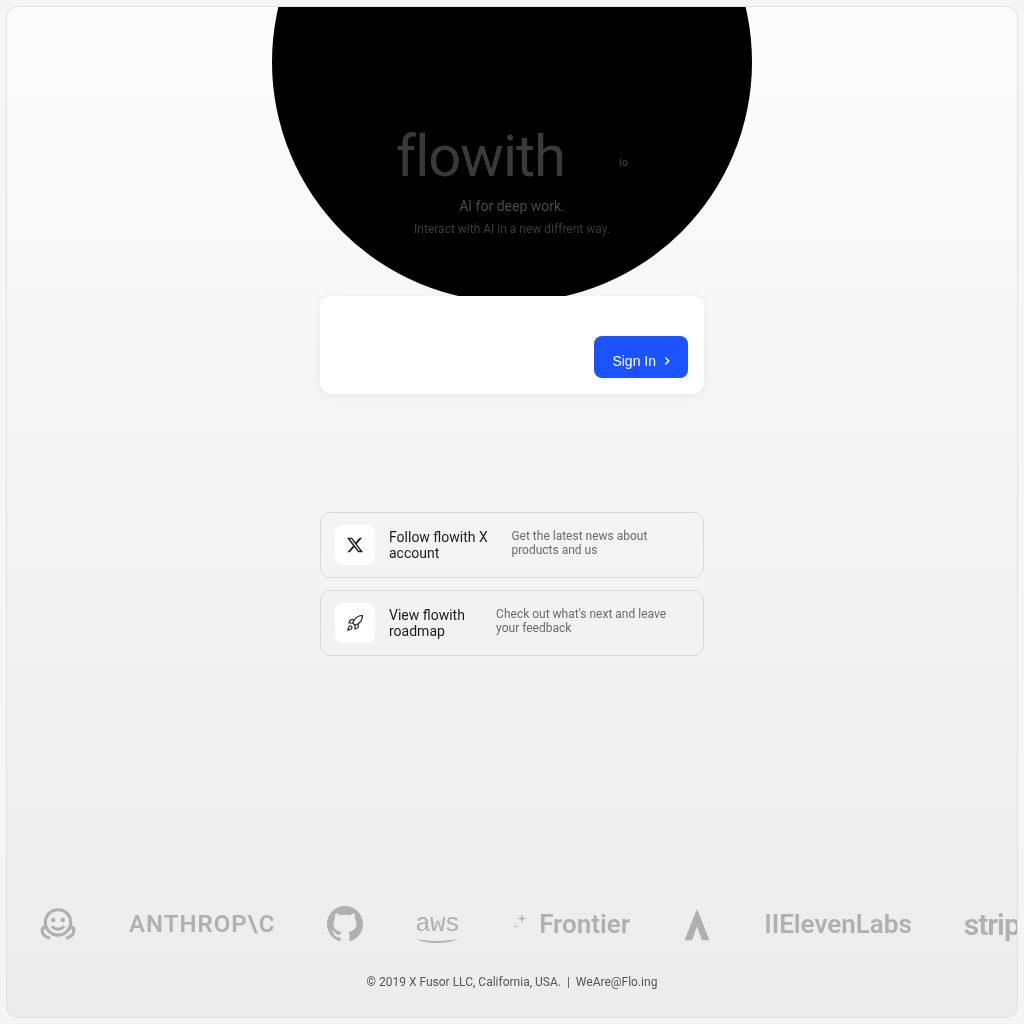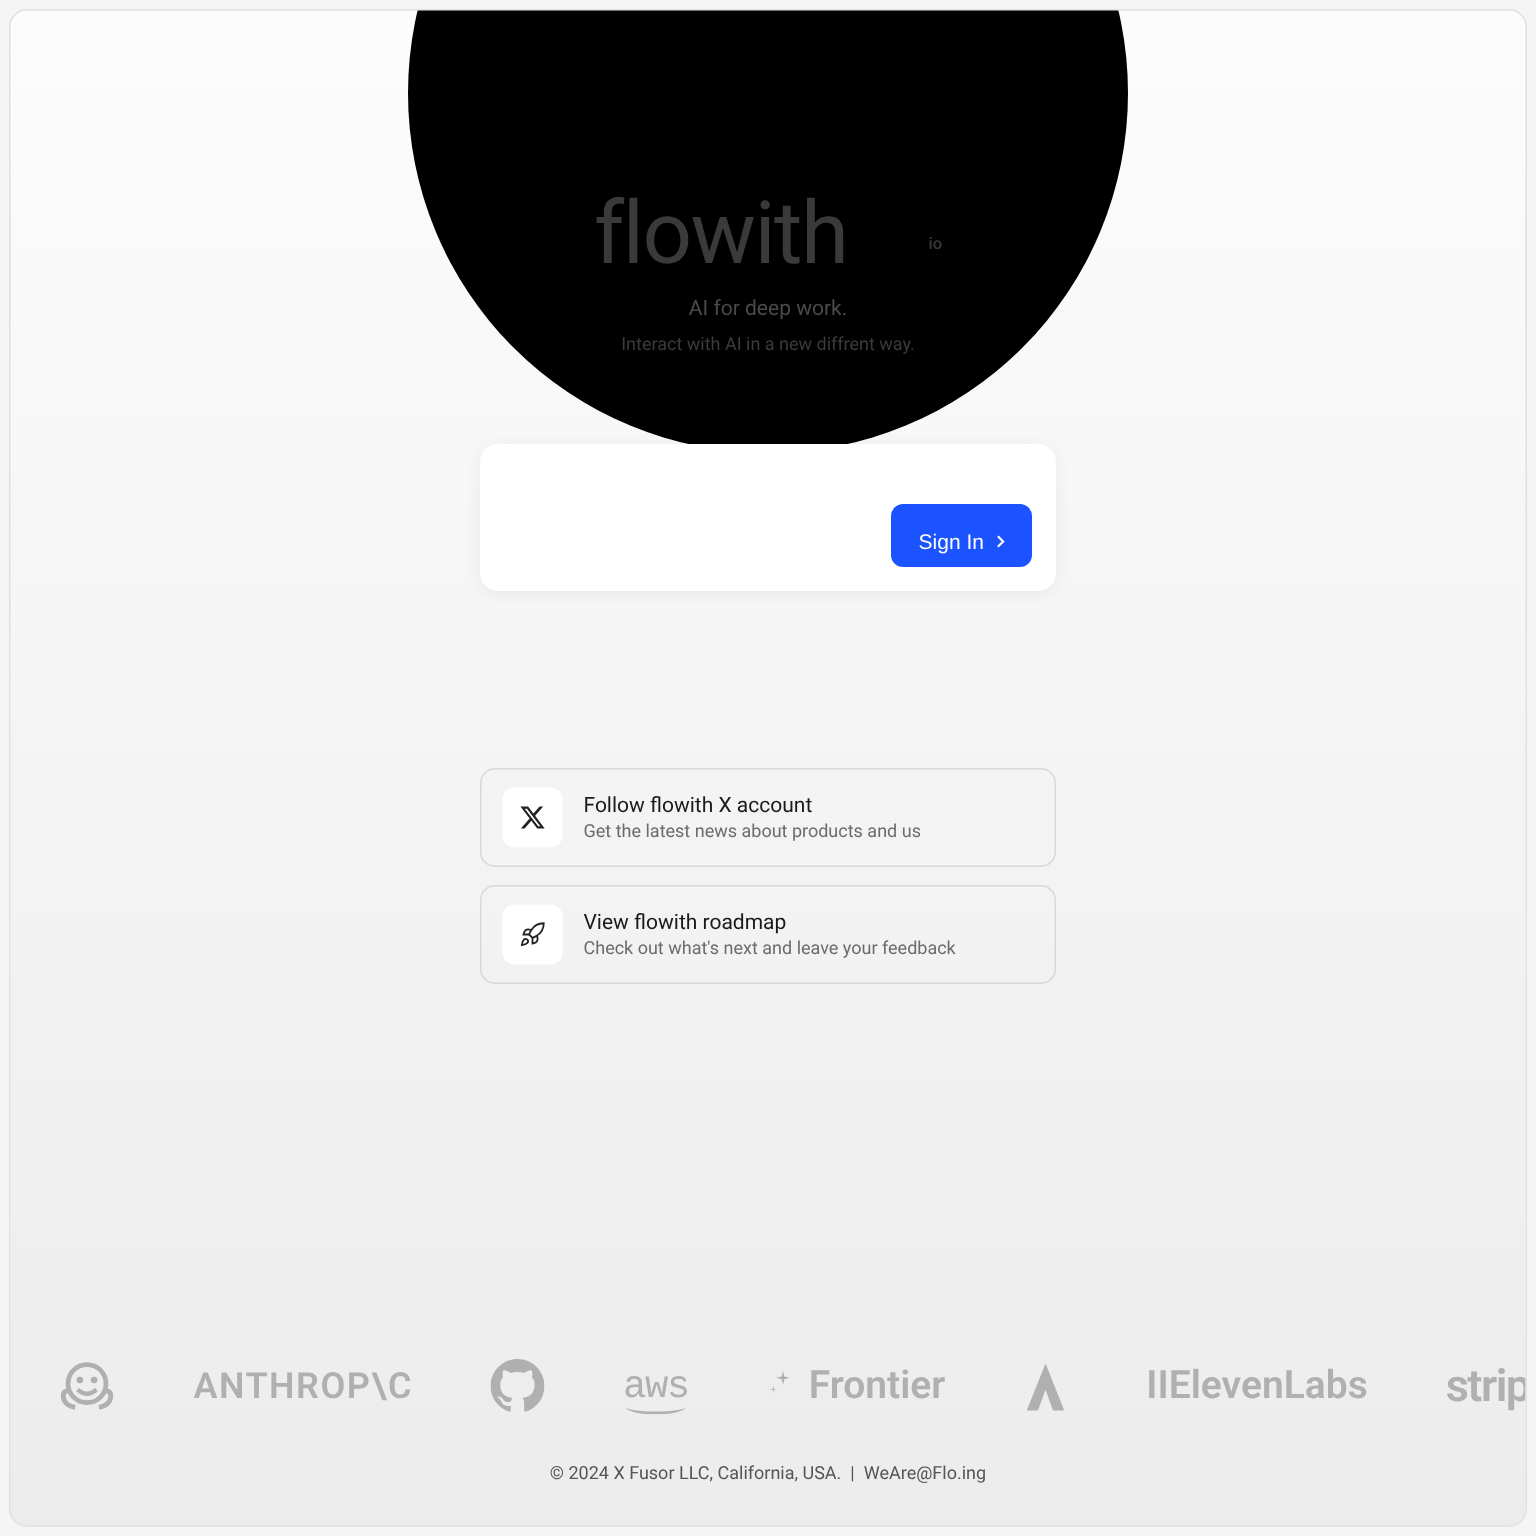--- a/index.html
+++ b/index.html
@@ -166,21 +166,21 @@
     }
     
     .link-icon svg {
       width: 18px;
       height: 18px;
       color: #222;
     }
     
     .link-texts {
       display: flex;
-      flex-direction: column;
+      flex-direction: row;
       gap: 2px;
     }
     
     .link-title {
       font-size: 14px;
       color: #1a1a1a;
       font-weight: 400;
     }
     
     .link-sub {
@@ -361,18 +361,18 @@
     <div class="partner">
       <svg width="30" height="36" viewBox="0 0 24 28">
         <path d="M12 2 L22 27 L16 27 L12 16 L8 27 L2 27 Z"></path>
       </svg>
     </div>
     <div class="partner p-eleven">IIElevenLabs</div>
     <div class="partner p-stripe">stripe</div>
   </div>
 
   <div class="footer">
-    <span>© 2024 X Fusor LLC, California, USA.</span>
+    <span>© 2019 X Fusor LLC, California, USA.</span>
     <span class="footer-sep">|</span>
     <span class="footer-email">WeAre@Flo.ing</span>
   </div>
 
 </div>
 
 </body></html>

